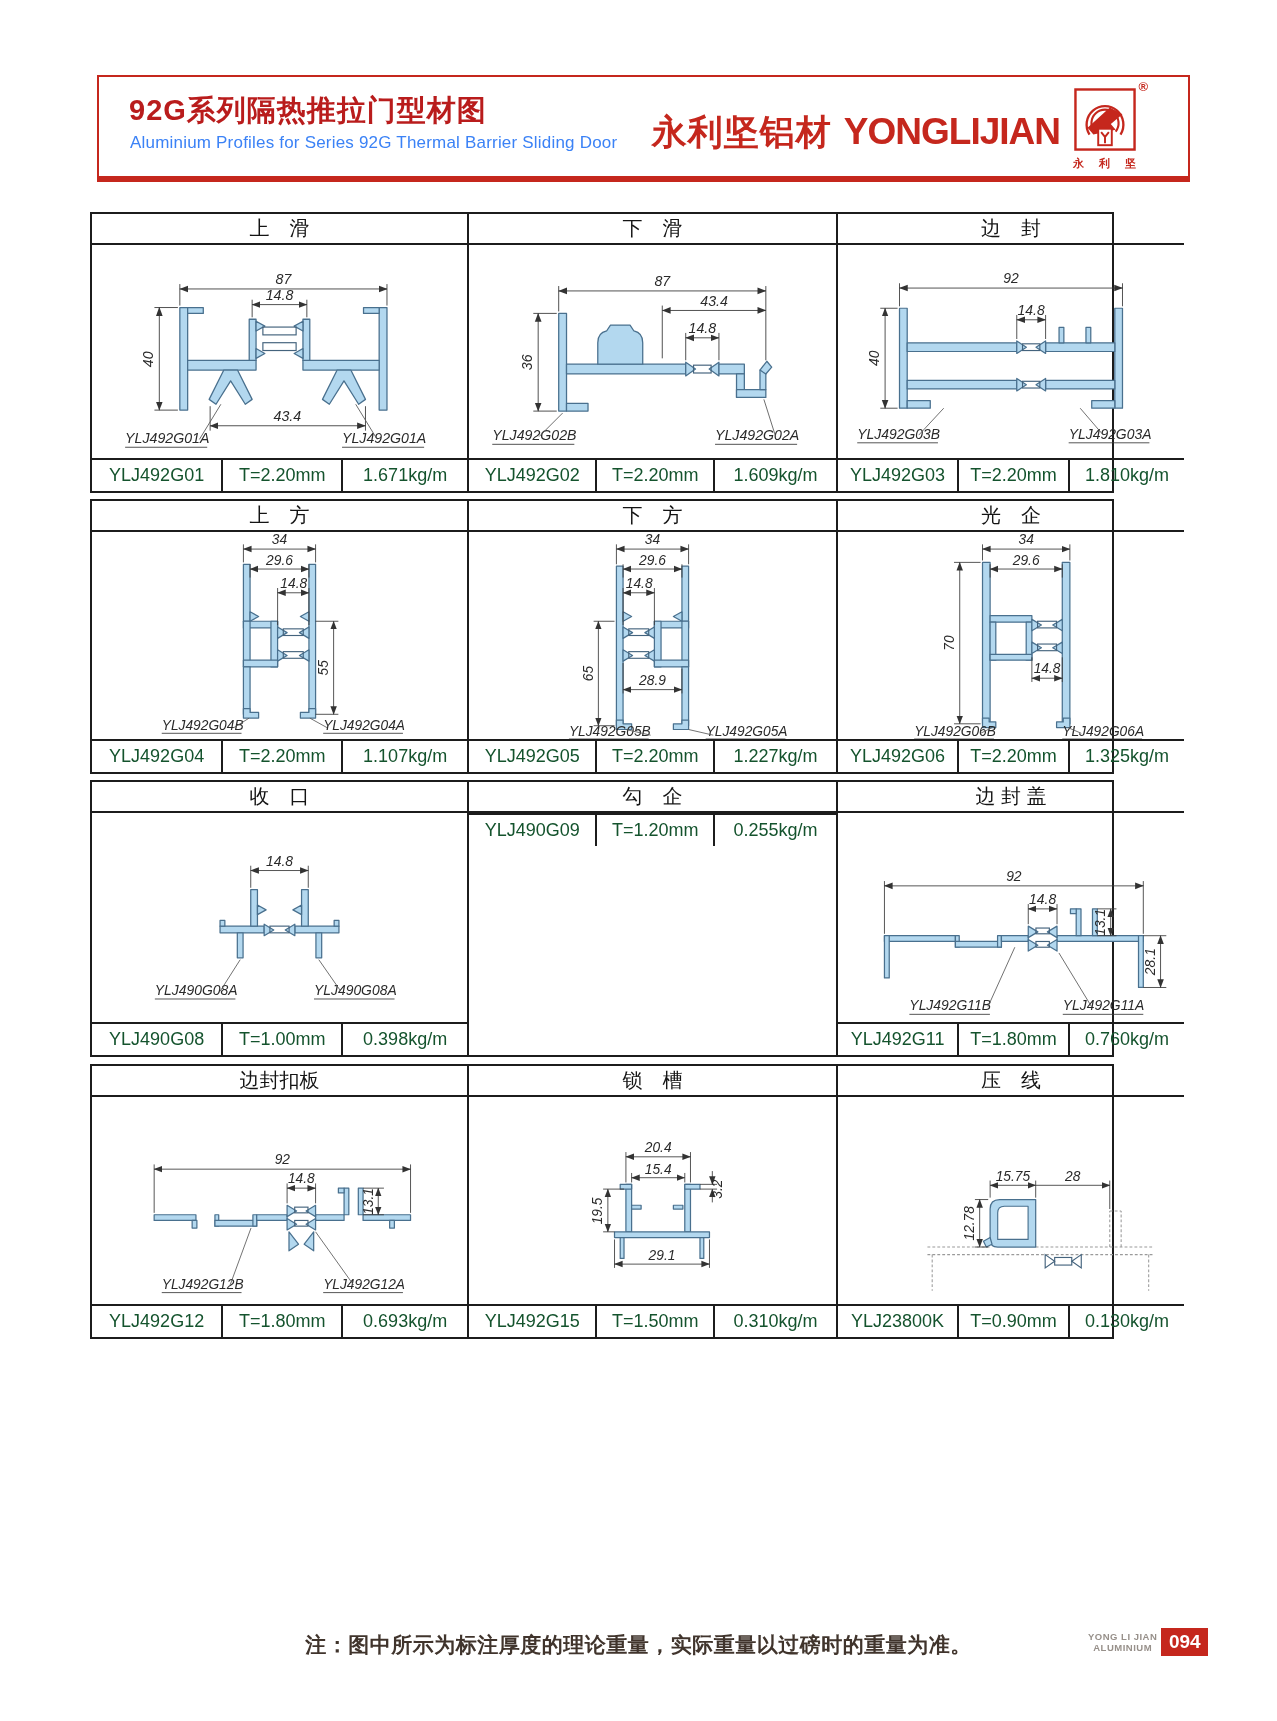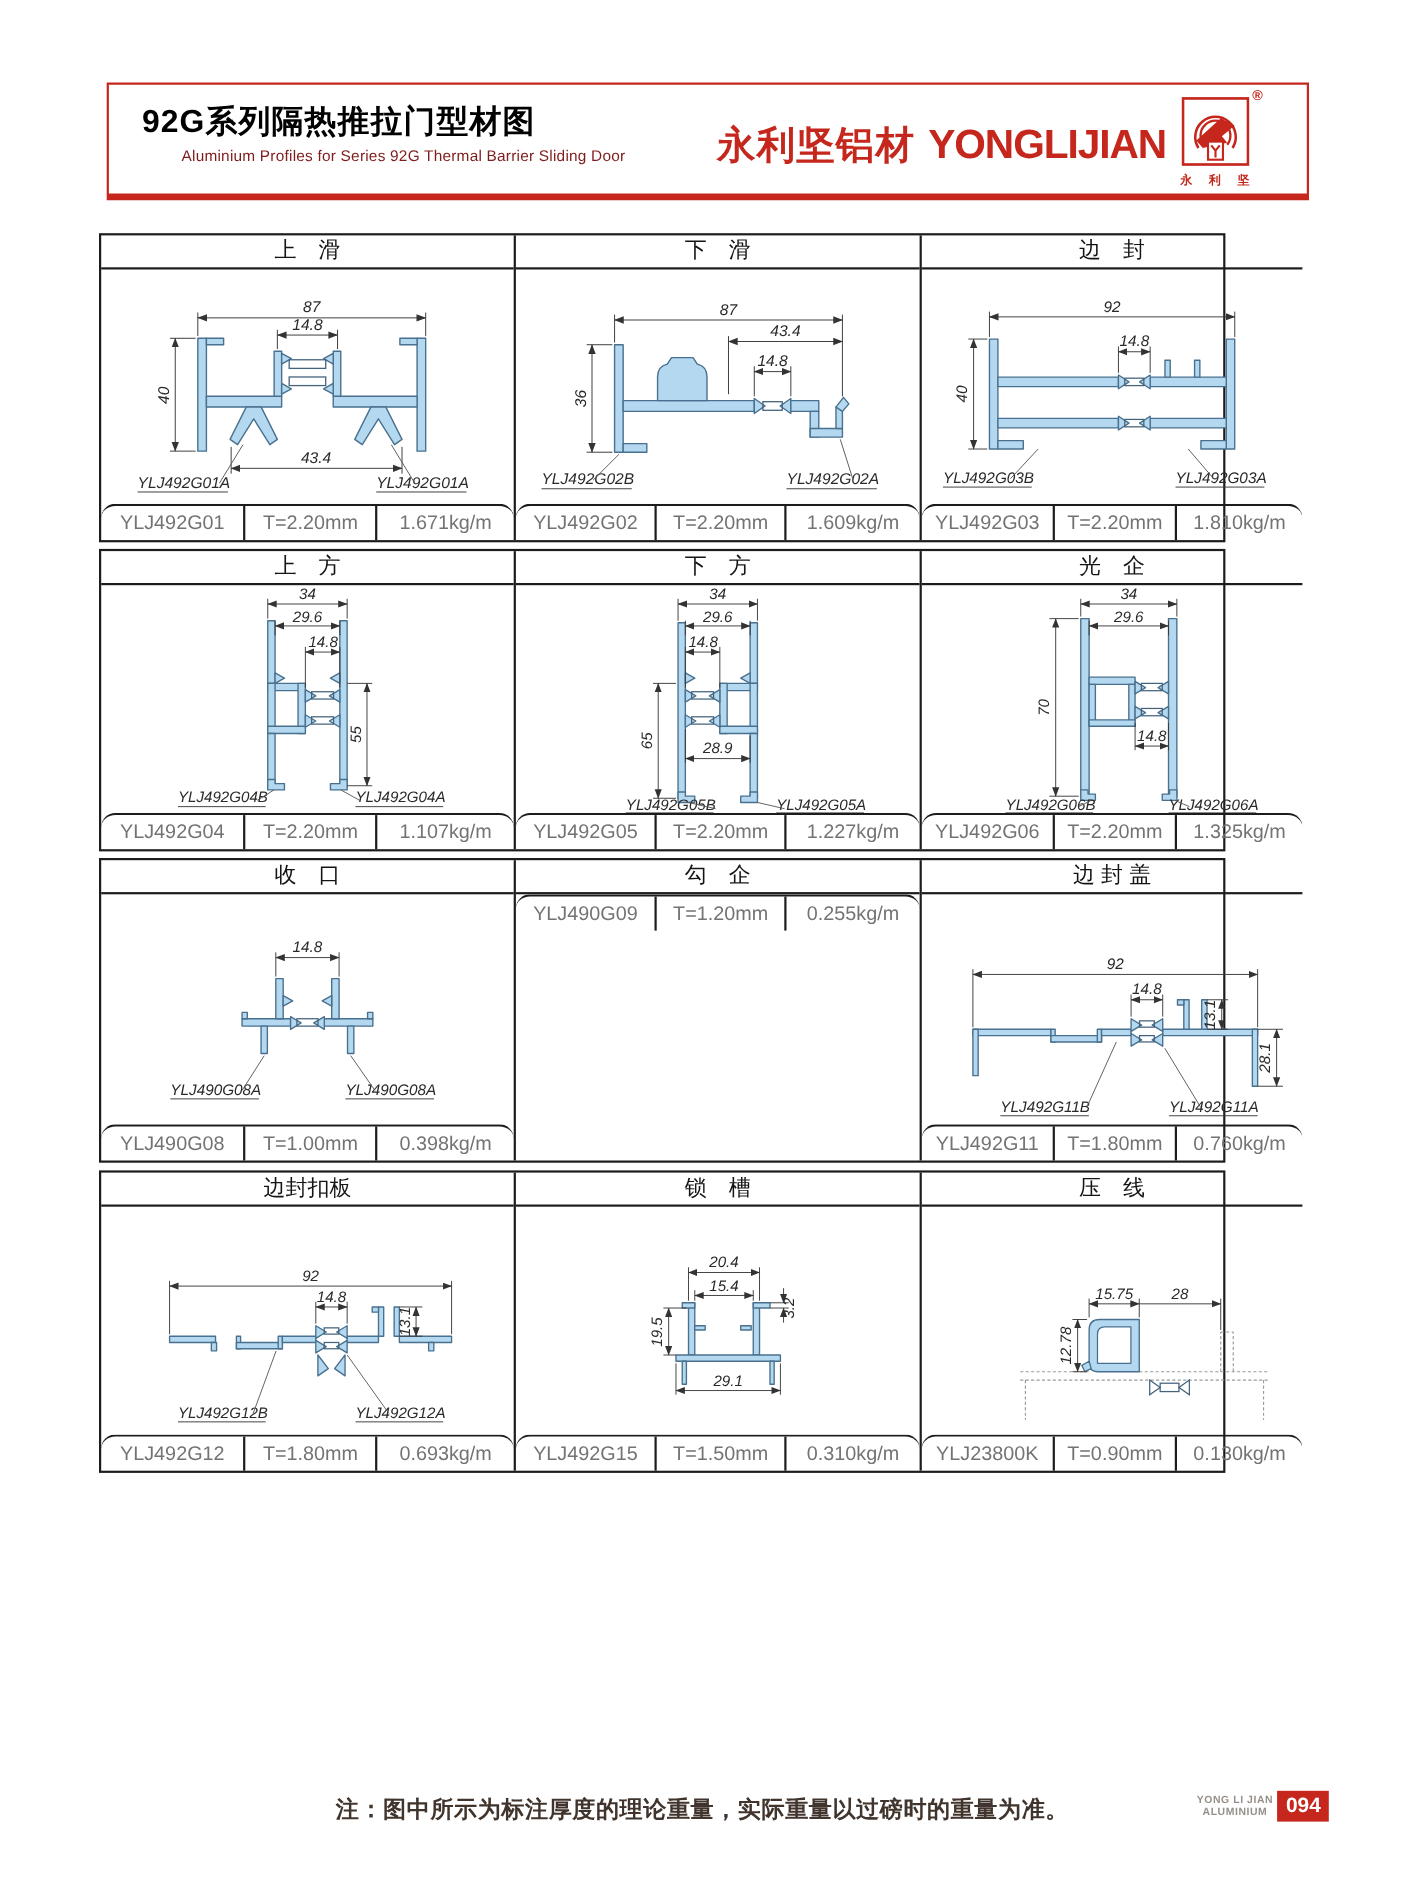--- a/index.html
+++ b/index.html
@@ -1,42 +1,42 @@
 <!DOCTYPE html>
 <html><head>
 <meta charset="utf-8">
 <style>
   html,body{margin:0;padding:0;background:#ffffff;}
   .page{position:relative;width:1277px;height:1721px;background:#fff;overflow:hidden;
         font-family:"Liberation Sans",sans-serif;color:#1f1f1f;}
   
   .hbox{position:absolute;left:97px;top:75px;width:1089px;height:99px;
         border:2px solid #c5271d;border-bottom-width:6px;background:#fff;}
-  .title-cn{position:absolute;left:30px;top:14px;font-size:29px;color:#000000;
+  .title-cn{position:absolute;left:30px;top:14px;font-size:29px;color:#b91c1c;
             font-weight:600;letter-spacing:1px;white-space:nowrap;}
-  .title-en{position:absolute;left:31px;top:56px;font-size:14px;color:#7f1d1d;
-            letter-spacing:0.2px;white-space:nowrap;margin-left:35px;}
+  .title-en{position:absolute;left:31px;top:56px;font-size:17px;color:#3b82f6;
+            letter-spacing:0.2px;white-space:nowrap;}
   .brand{position:absolute;right:128px;top:32px;display:flex;align-items:baseline;gap:12px;
          color:#c5271d;white-space:nowrap;}
   .brand-cn{font-size:35px;font-weight:800;letter-spacing:1px;}
   .brand-en{font-size:37px;font-weight:800;letter-spacing:-1px;}
   .logo{position:absolute;right:52px;top:11px;width:62px;height:64px;}
   .reg{position:absolute;right:40px;top:2px;font-size:13px;color:#c5271d;font-weight:bold;}
   .logo-cap{position:absolute;right:46px;top:79px;width:74px;text-align:right;
             font-size:11px;color:#c5271d;letter-spacing:6px;font-weight:600;white-space:nowrap;}
   
   .block{position:absolute;left:90px;width:1024px;border:2px solid #1c1c1c;
          display:grid;grid-template-columns:377px 369px 346px;box-sizing:border-box;background:#fff;}
   .cell{display:flex;flex-direction:column;border-right:2px solid #1c1c1c;min-width:0;}
   .cell:last-child{border-right:none;}
   .strip{height:29px;line-height:29px;border-bottom:2px solid #1c1c1c;text-align:center;
          font-size:20px;color:#141414;font-weight:500;}
   .draw{flex:1;position:relative;font-style:italic;}
   .dsvg{position:absolute;left:0;top:0;width:100%;height:100%;}
-  .info{height:31px;border-top:2px solid #1c1c1c;display:flex;font-size:18px;color:#737373;border-radius:13px;}
+  .info{height:31px;border-top:2px solid #1c1c1c;display:flex;font-size:18px;color:#14532d;}
   .info div{display:flex;align-items:center;justify-content:center;box-sizing:border-box;}
   .info .m{flex:0 0 35%;border-right:2px solid #1c1c1c;}
   .info .t{flex:0 0 32%;border-right:2px solid #1c1c1c;}
   .info .w{flex:1;}
   
   .dsvg text{font-family:"Liberation Sans",sans-serif;font-size:14.5px;fill:#2a2a2a;}
   g.al{fill:#b3d8ef;stroke:#49708e;stroke-width:1.3;stroke-linejoin:round;}
   g.tb{fill:none;stroke:#44637d;stroke-width:1.2;}
   .alw{fill:#ffffff;stroke:#49708e;stroke-width:1.2;}
   g.dims line{stroke:#3a3a3a;stroke-width:0.9;}

